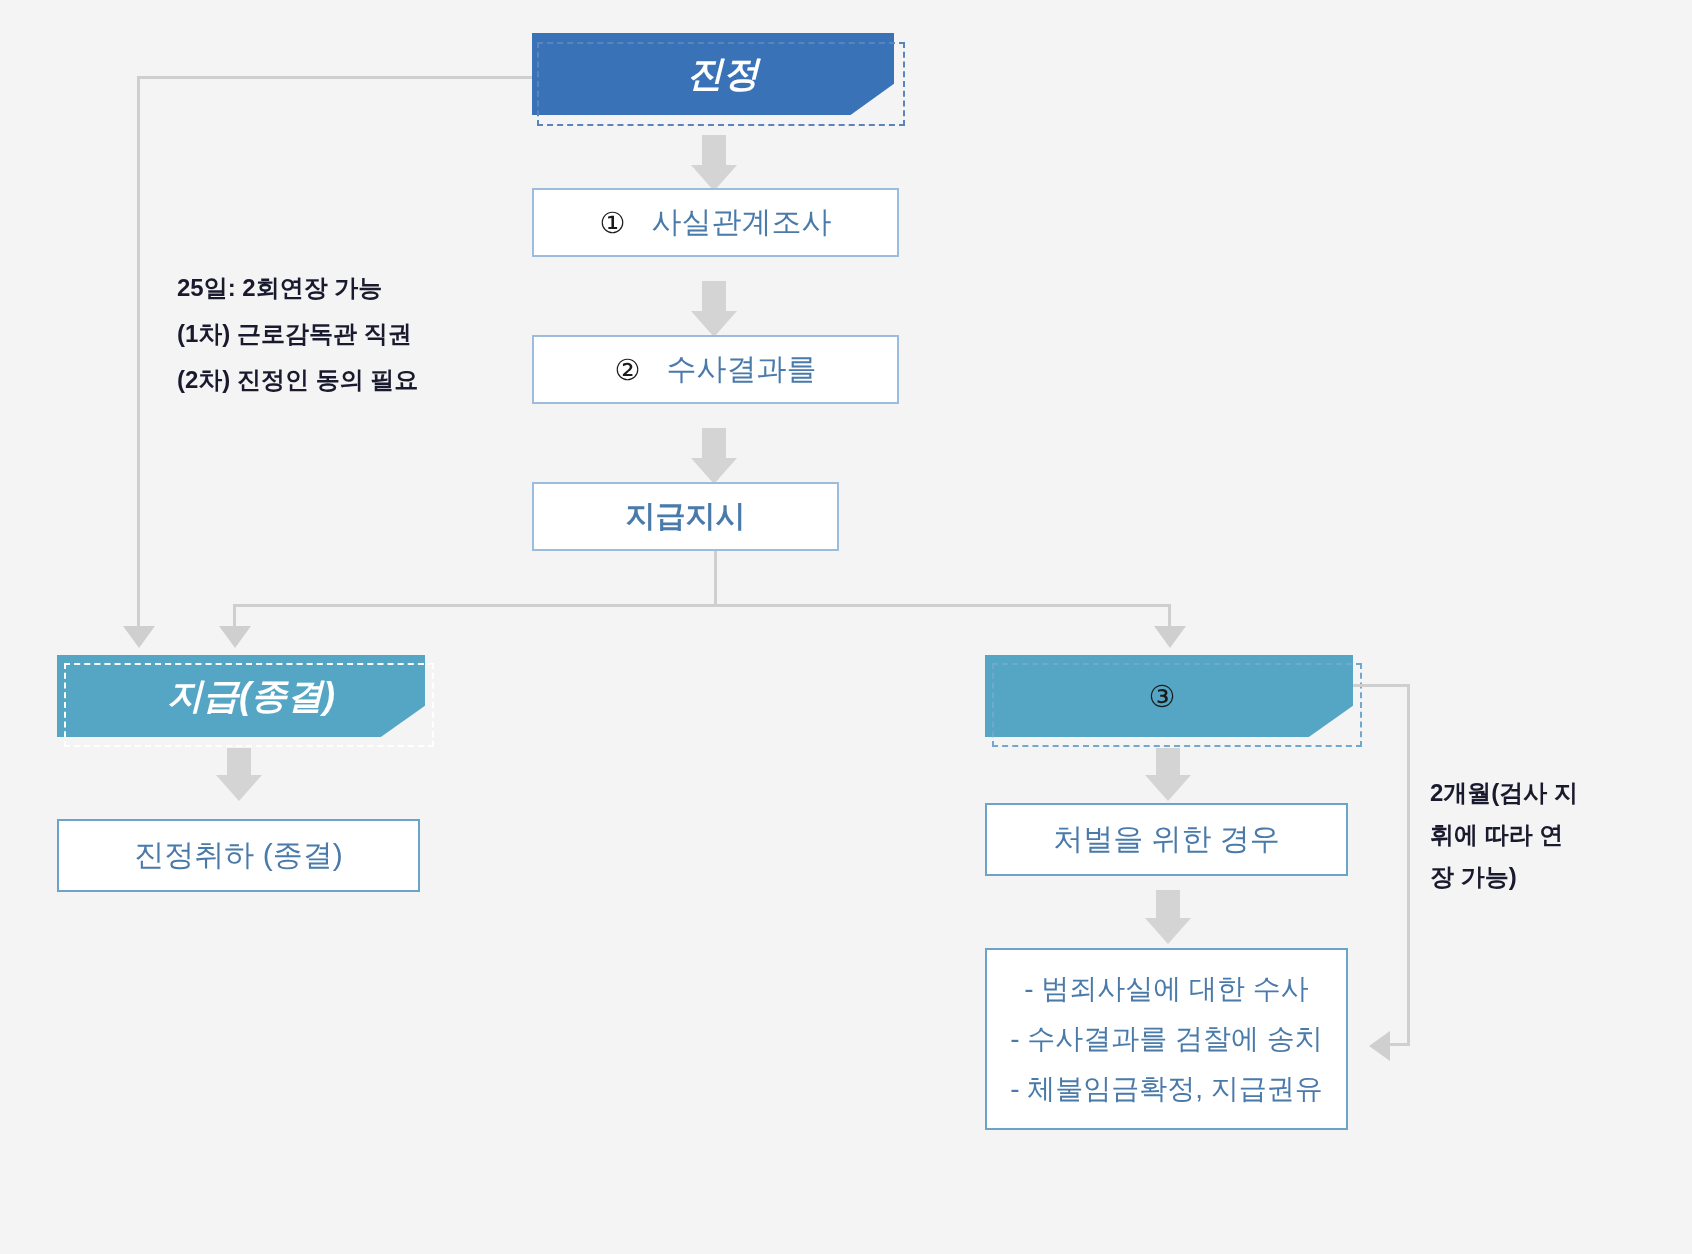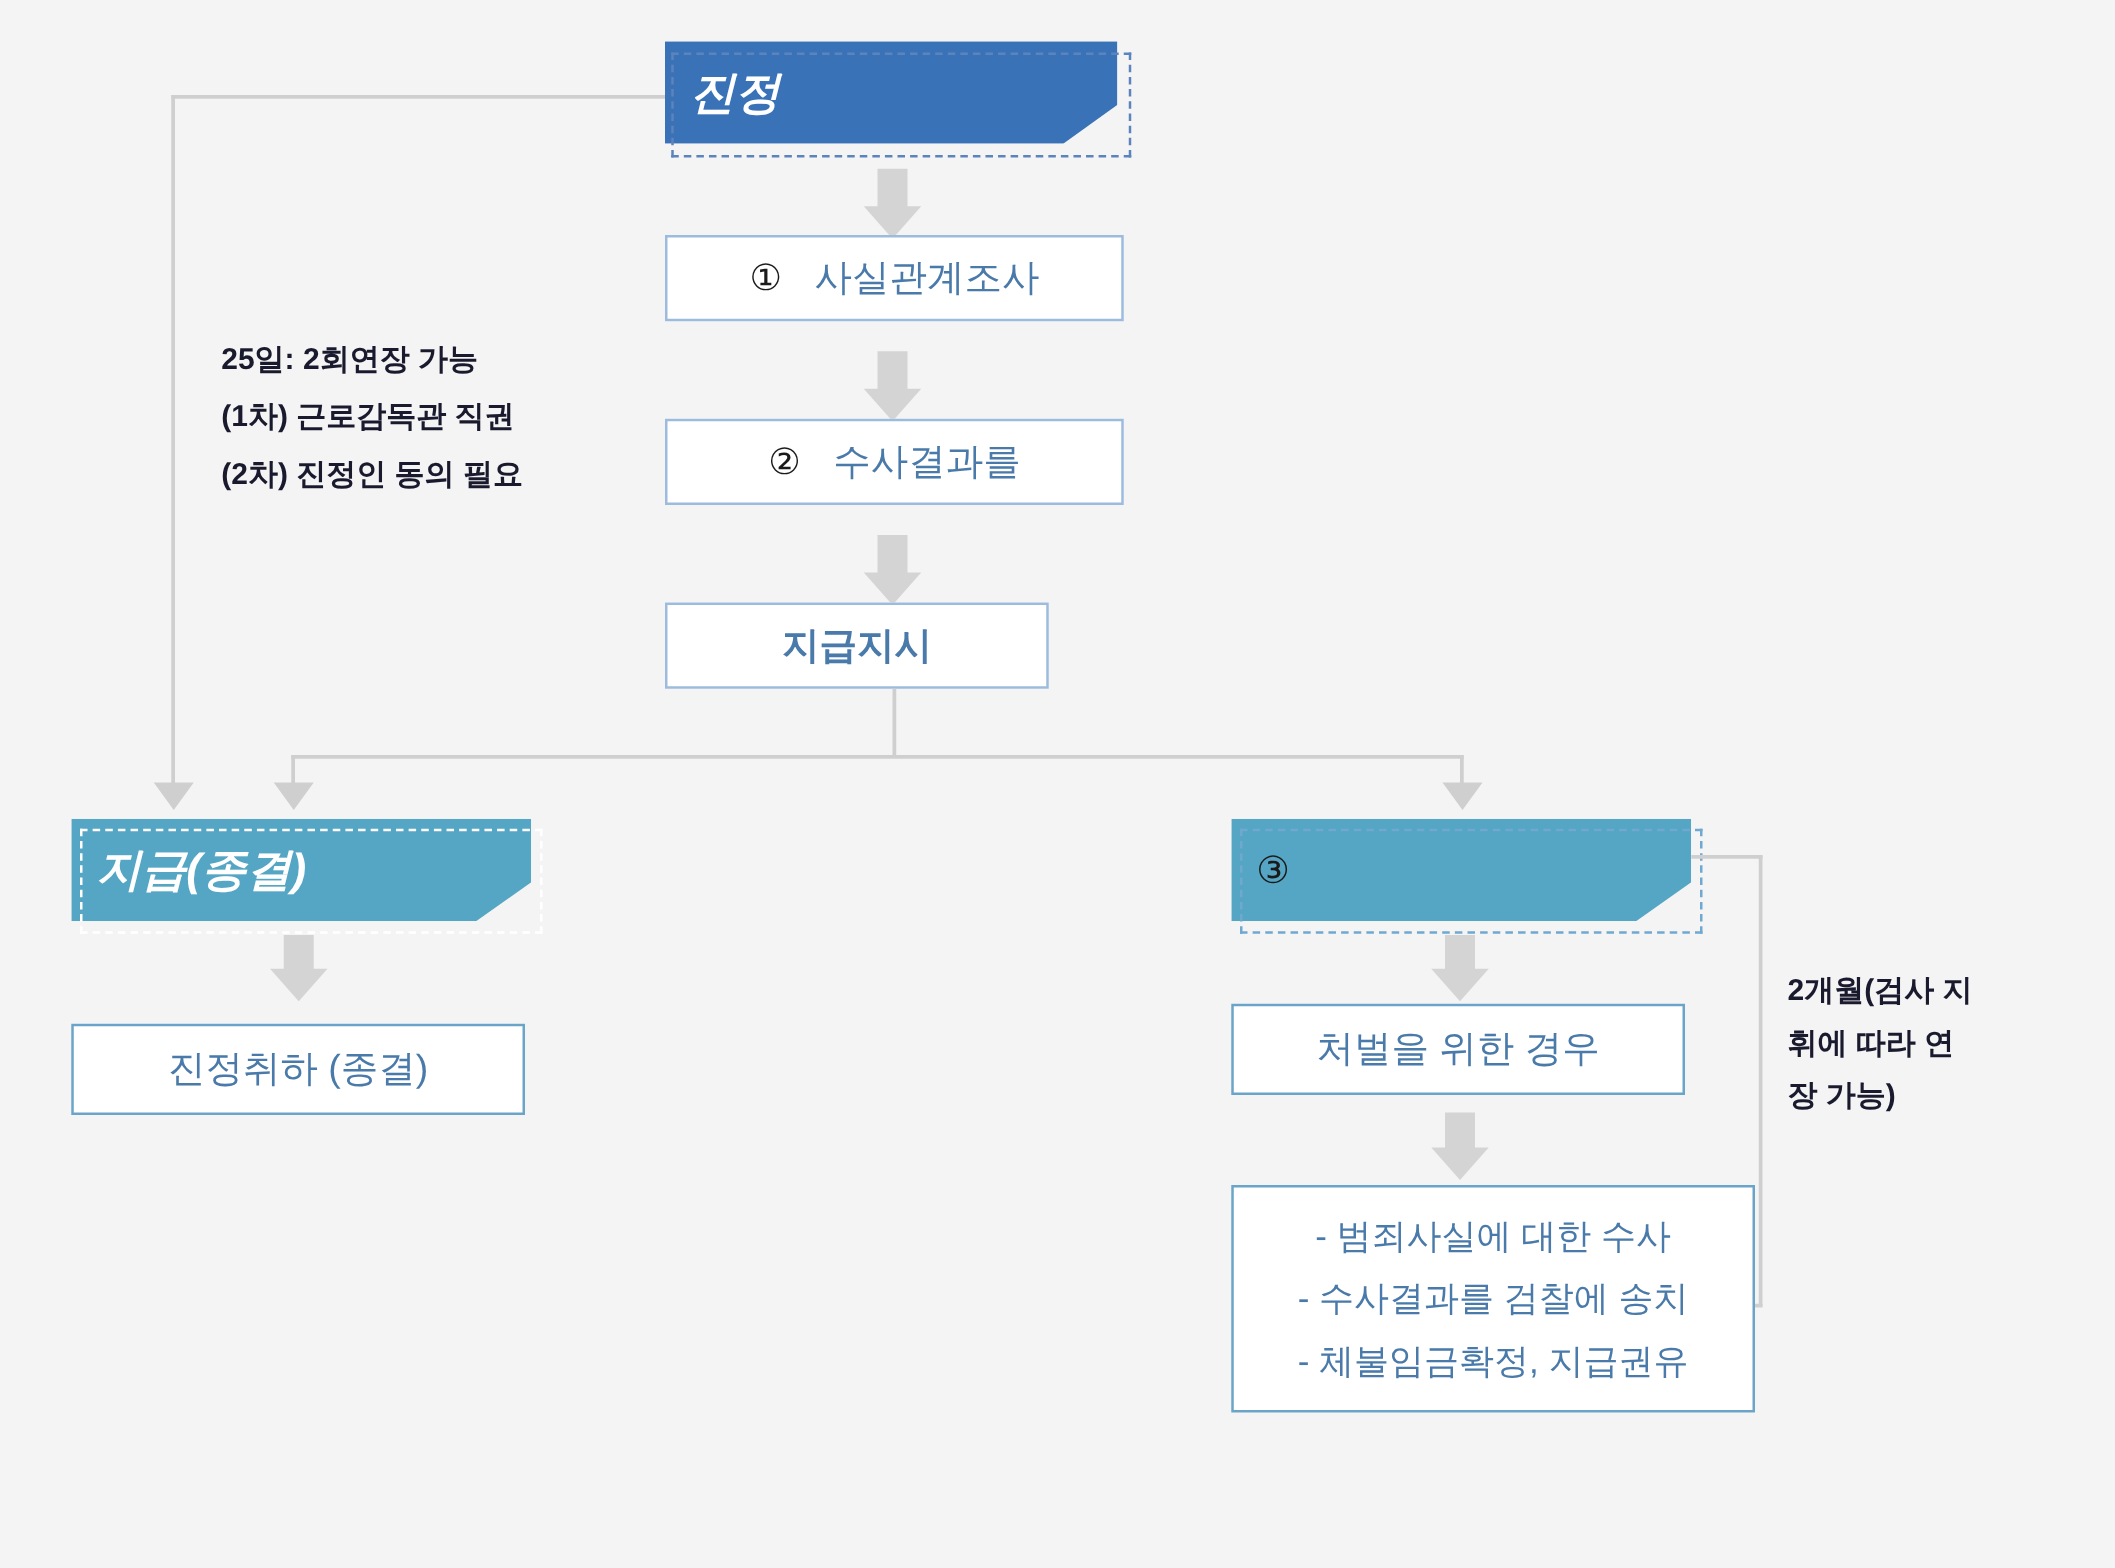--- a/index.html
+++ b/index.html
@@ -63,21 +63,21 @@
   }
   .banner .txt {
     position: relative;
     z-index: 4;
     color: #ffffff;
     font-weight: bold;
     font-size: 36px;
     font-style: italic;
     display: flex;
     align-items: center;
-    justify-content: flex-start;
+    justify-content: center;
     width: 100%;
     margin-left: 20px;
   }
   .banner .txt .num {
     font-style: normal;
     font-weight: normal;
     font-size: 30px;
     color: #1a1a1a;
     margin-right: 34px;
   }
@@ -239,21 +239,21 @@
 
   <div class="node box thin-blue" style="left:985px; top:803px; width:363px; height:73px;">
     <span class="lbl">처벌을 위한 경우</span>
   </div>
 
   <div class="blockarrow" style="left:1145px; top:890px; width:46px; height:54px; background:transparent;">
     <div class="stem" style="top:0; width:24px; height:29px;"></div>
     <div class="head" style="top:28px;"></div>
   </div>
 
-  <div class="node listbox" style="left:985px; top:948px; width:419px; height:182px;">
+  <div class="node listbox" style="left:985px; top:948px; width:363px; height:182px;">
     <div>- 범죄사실에 대한 수사</div>
     <div>- 수사결과를 검찰에 송치</div>
     <div>- 체불임금확정, 지급권유</div>
   </div>
 
   <div class="annot" style="left:177px; top:265px;">
     <div>25일: 2회연장 가능</div>
     <div>(1차) 근로감독관 직권</div>
     <div>(2차) 진정인 동의 필요</div>
   </div>

